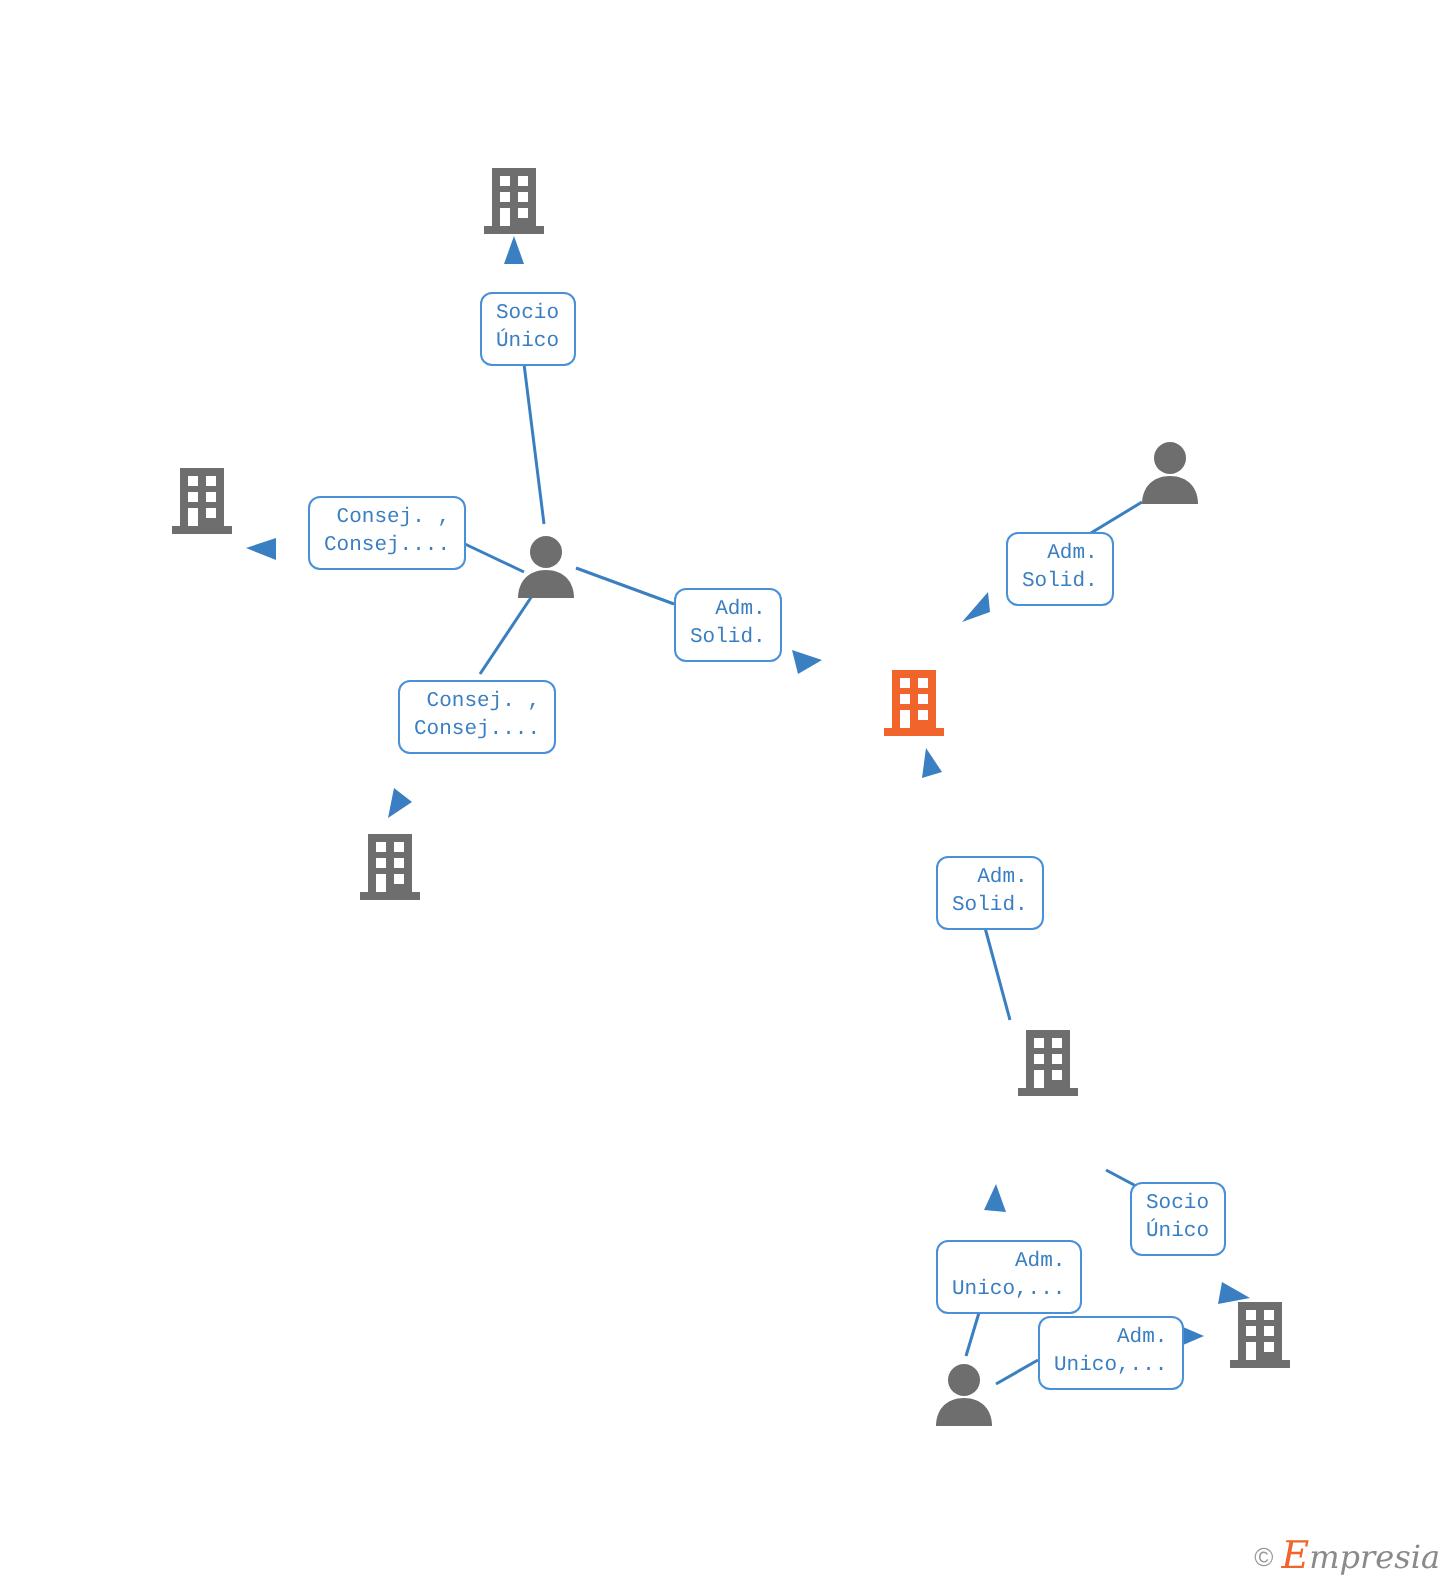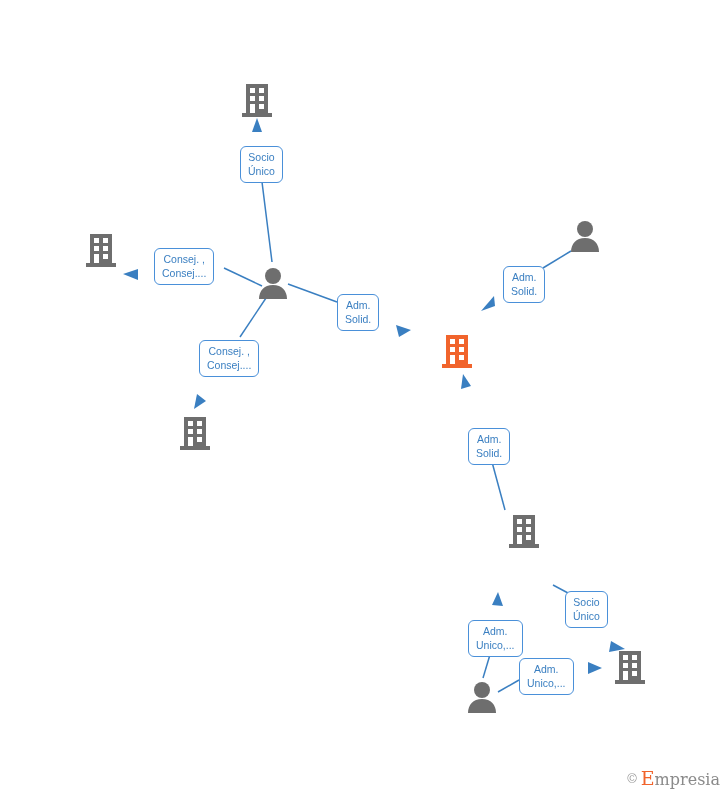--- a/index.html
+++ b/index.html
@@ -52,39 +52,41 @@
   .edge-label {
     position: absolute;
     background: #ffffff;
     border: 1.4px solid #4a90d9;
     border-radius: 6px;
     color: #3a7fc1;
     font-size: 10.5px;
     line-height: 14px;
     padding: 3px 7px 4px 7px;
     white-space: pre-line;
-    text-align: center;
+    text-align: right;
     box-sizing: border-box;
+    font-family: Liberation Mono, monospace;
   }
   .watermark {
     position: absolute;
     right: 8px;
     bottom: 6px;
     display: flex;
     align-items: center;
     gap: 4px;
     font-size: 15px;
     color: #8a8a8a;
   }
   .watermark .mark-c {
     font-size: 13px;
     color: #9a9a9a;
   }
   .watermark .brand {
     font-family: "DejaVu Serif", serif;
+    font-style: italic;
     font-size: 16px;
     color: #8a8a8a;
   }
   .watermark .brand .cap { color: #f1642c; font-size: 19px; }
 </style>
 </head>
 <body>
 
 <div id="canvas">
 

